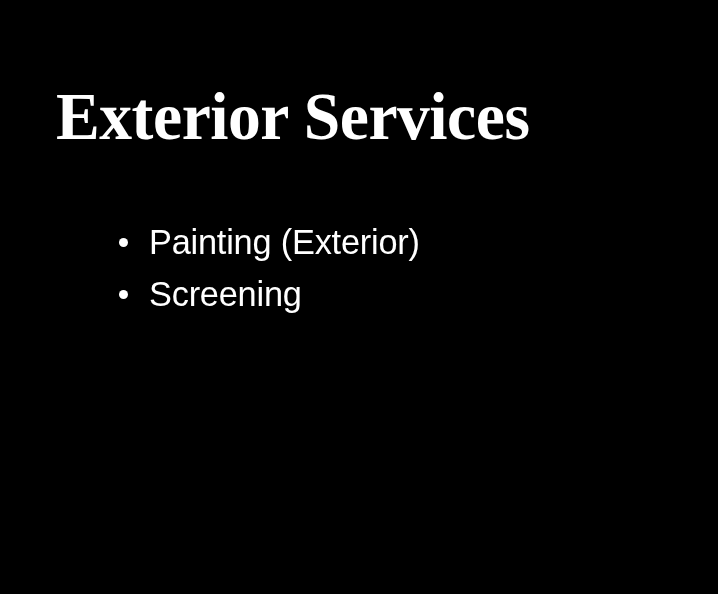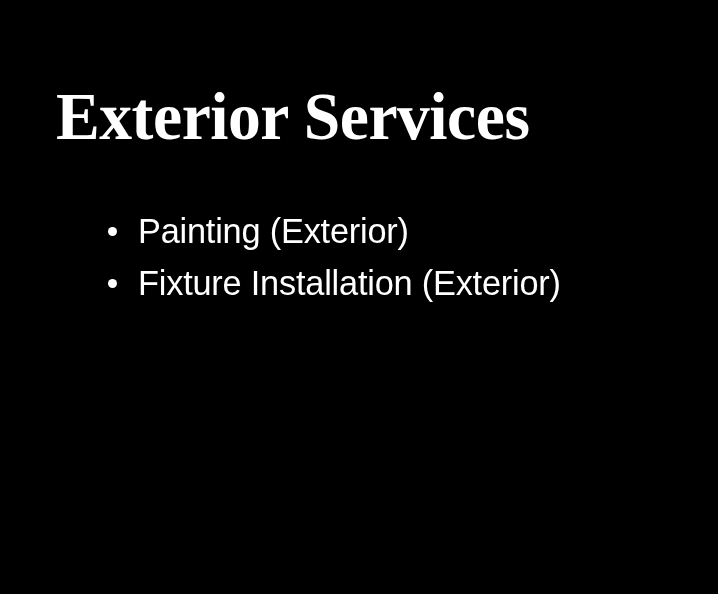--- a/index.html
+++ b/index.html
@@ -41,21 +41,21 @@
     white-space: nowrap;
     transform: scaleX(0.965);
     transform-origin: left center;
   }
 
   
   #services-list {
     position: absolute;
     left: 104px;
     top: 205px;
-    margin: 0;
+    margin: 11px;
     padding: 0;
     list-style: none;
     width: 600px;
   }
 
   #services-list .list-item {
     position: relative;
     display: block;
     height: 52px;
     line-height: 52px;
@@ -94,24 +94,24 @@
 
   <h1 id="slide-title">Exterior Services</h1>
 
   <ul id="services-list">
 
     <li class="list-item">
       <span class="bullet-marker"></span>
       <span class="item-label">Painting (Exterior)</span>
     </li>
 
+    <li class="list-item">
+      <span class="bullet-marker"></span>
+      <span class="item-label">Screening</span>
+    </li>
 
 
-    <li class="list-item">
-      <span class="bullet-marker"></span>
-      <span class="item-label">Fixture Installation (Exterior)</span>
-    </li>
 
 
 
   </ul>
 
 </div>
 
 </body></html>

